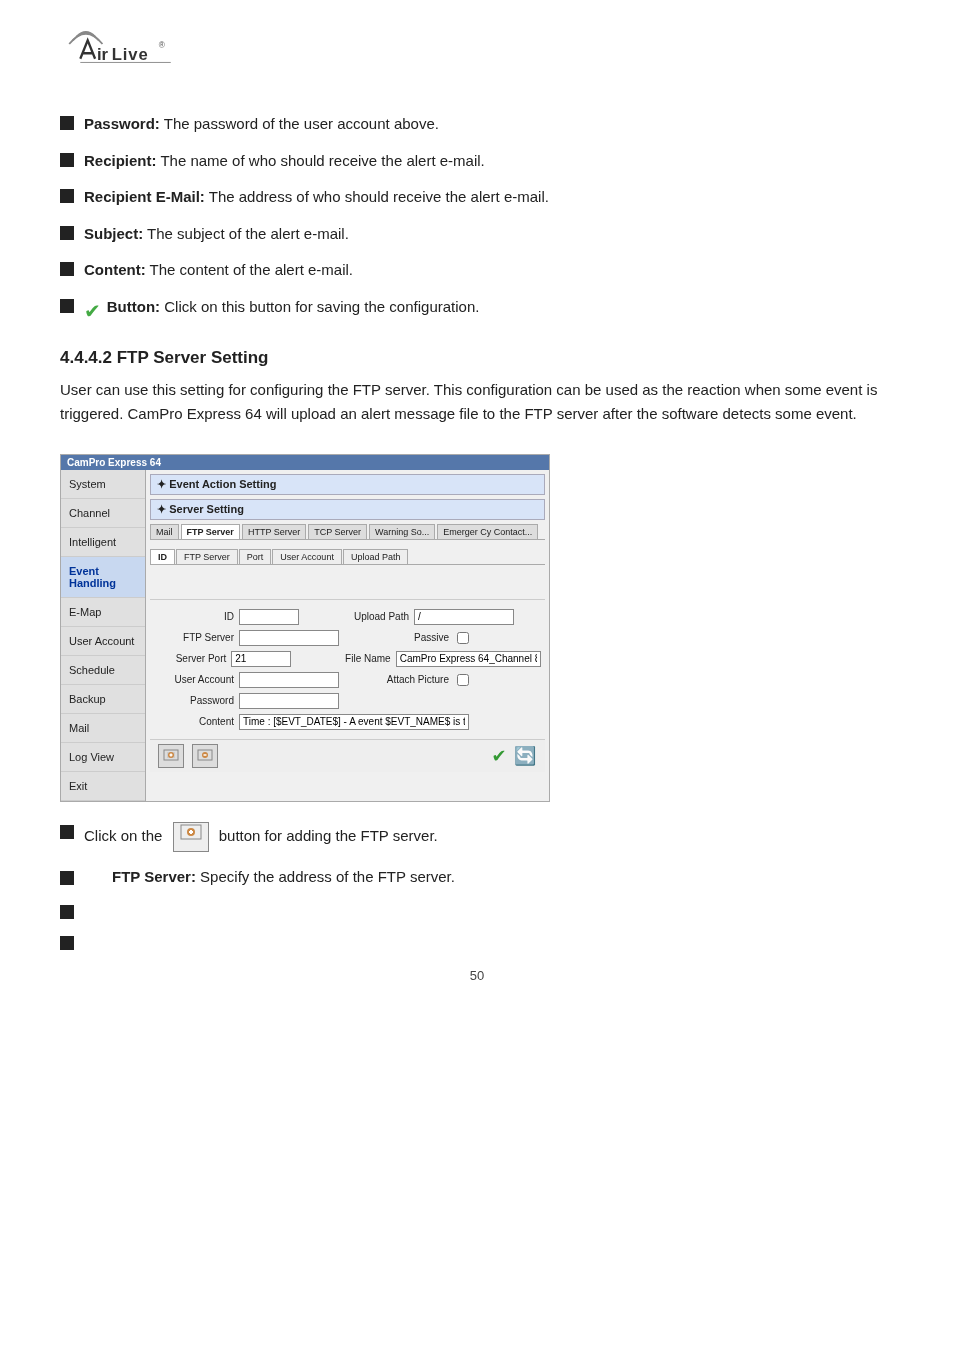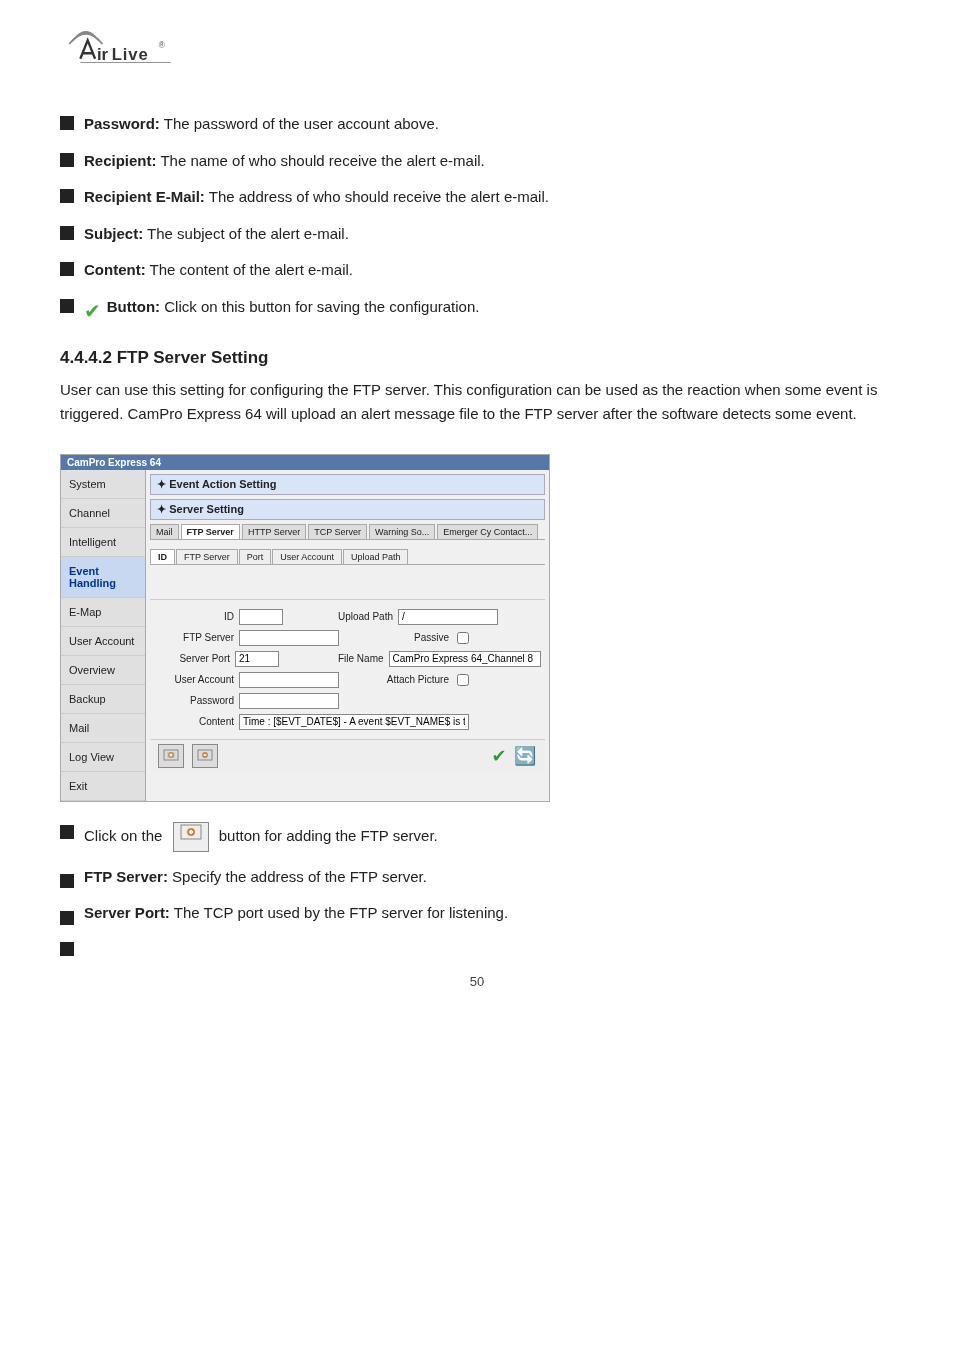--- a/index.html
+++ b/index.html
@@ -165,21 +165,21 @@
       font-size: 10px;
       white-space: nowrap;
     }
     .form-input {
       border: 1px solid #888;
       background: #fff;
       height: 16px;
       font-size: 10px;
       padding: 1px 3px;
     }
-    .form-input-sm { width: 44px; }
+    .form-input-sm { width: 60px; }
     .form-input-md { width: 100px; }
     .form-input-lg { width: 160px; }
     .form-checkbox {
       width: 12px;
       height: 12px;
       margin-left: 3px;
     }
     .toolbar-row {
       display: flex;
       align-items: center;
@@ -224,24 +224,25 @@
       font-size: 16px;
       margin: 0 6px;
     }
 
     .bottom-bullet-list {
       list-style: none;
       margin-top: 10px;
     }
     .bottom-bullet-list li {
       display: flex;
-      align-items: flex-end;
+      align-items: center;
       margin-bottom: 14px;
       font-size: 15px;
       line-height: 1.5;
+      gap: 28px;
     }
 
     .page-number {
       text-align: center;
       font-size: 13px;
       margin-top: 18px;
       color: #444;
     }
 
     strong { font-weight: bold; }
@@ -309,21 +310,21 @@
   <div class="ui-panel-title">CamPro Express 64</div>
   <div class="clearfix">
 
     <div class="ui-left">
       <div class="ui-left-item">System</div>
       <div class="ui-left-item">Channel</div>
       <div class="ui-left-item">Intelligent</div>
       <div class="ui-left-item active">Event Handling</div>
       <div class="ui-left-item">E-Map</div>
       <div class="ui-left-item">User Account</div>
-      <div class="ui-left-item">Overview</div>
+      <div class="ui-left-item">Schedule</div>
       <div class="ui-left-item">Backup</div>
       <div class="ui-left-item">Mail</div>
       <div class="ui-left-item">Log View</div>
       <div class="ui-left-item">Exit</div>
     </div>
 
     <div class="ui-right">
 
       <div class="ui-section-header">✦ Event Action Setting</div>
 
@@ -431,20 +432,19 @@
   </li>
 </ul>
 
 <ul class="bottom-bullet-list">
   <li>
     <span class="bullet-square"></span>
     <span><strong>FTP Server:</strong><span> Specify the address of the FTP server.</span></span>
   </li>
   <li>
     <span class="bullet-square"></span>
-    <span><strong>Server Port:</strong><span> The TCP port used by the FTP server for listening.</span></span>
   </li>
   <li>
     <span class="bullet-square"></span>
   </li>
 </ul>
 
 <div class="page-number">50</div>
 
 </body></html>

